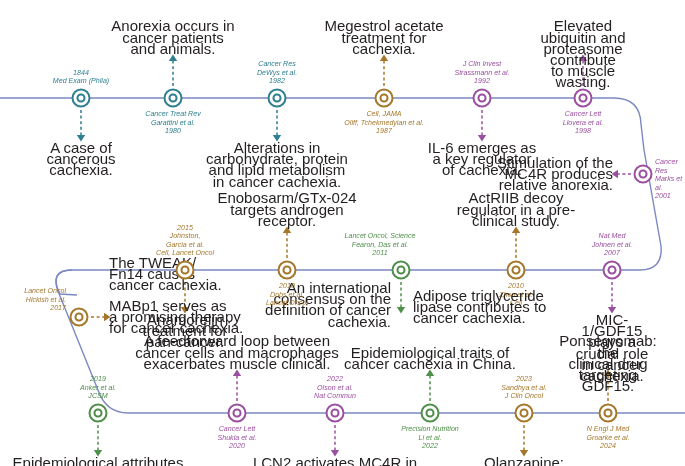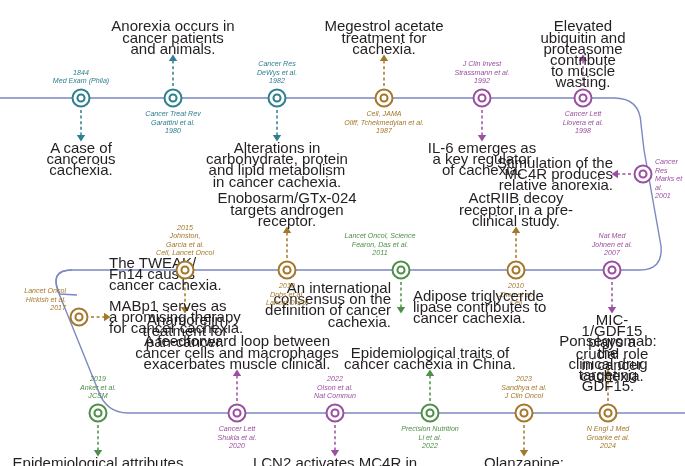--- a/index.html
+++ b/index.html
@@ -240,21 +240,21 @@
       <div class="cite" style="color: rgb(155, 79, 160); left: 612px; top: 232.2px;">Nat Med
 Johnen et al.
 2007</div>
       <div class="desc" style="left: 612px; top: 314px;">MIC-1/GDF15
 plays a crucial role
 in cancer cachexia.</div>
       <div class="cite" style="color: rgb(165, 119, 42); left: 516px; top: 282px;">2010
 Zhou et al.
 Cell</div>
       <div class="desc" style="left: 516px; top: 192.4px;">ActRIIB decoy
-receptor in a pre-
+regulator in a pre-
 clinical study.</div>
       <div class="cite" style="color: rgb(79, 143, 74); left: 380px; top: 232.2px; font-style: italic;">Lancet Oncol, Science
 Fearon, Das et al.
 2011</div>
       <div class="desc r" style="right: 294px; top: 282px;">An international
 consensus on the
 definition of cancer
 cachexia.</div>
       <div class="desc l" style="left: 413px; top: 290px;">Adipose triglyceride
 lipase contributes to

